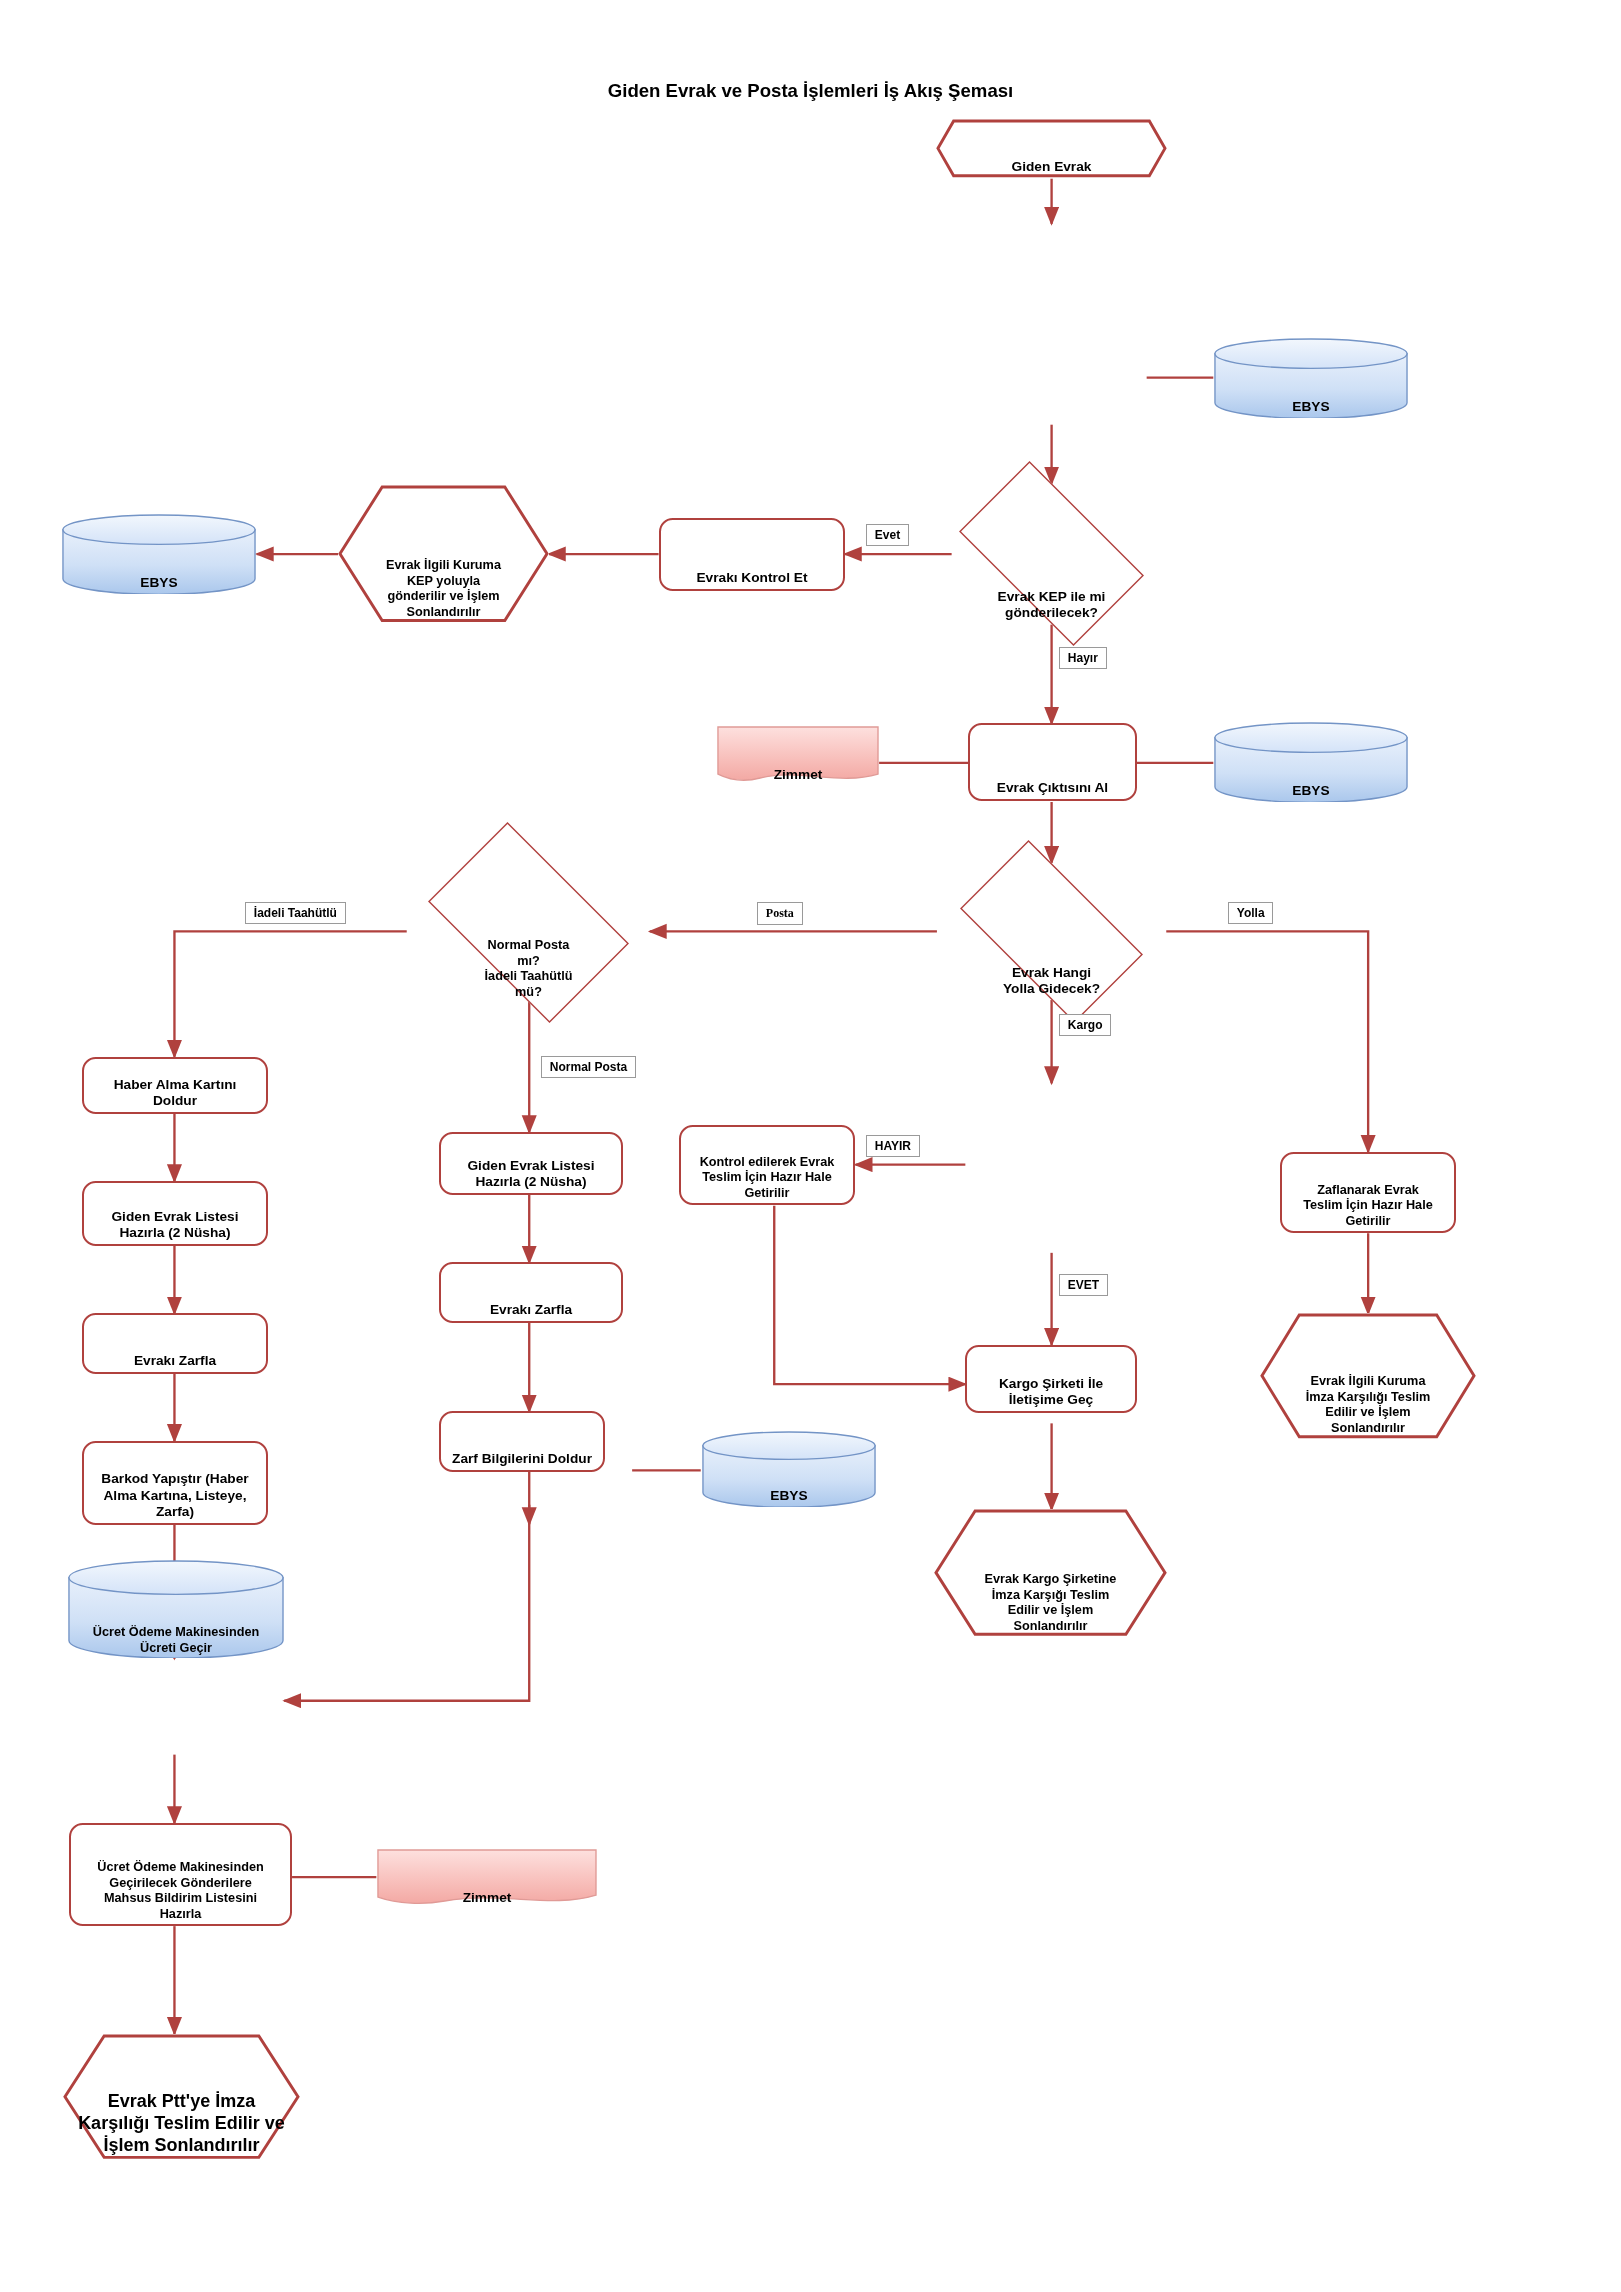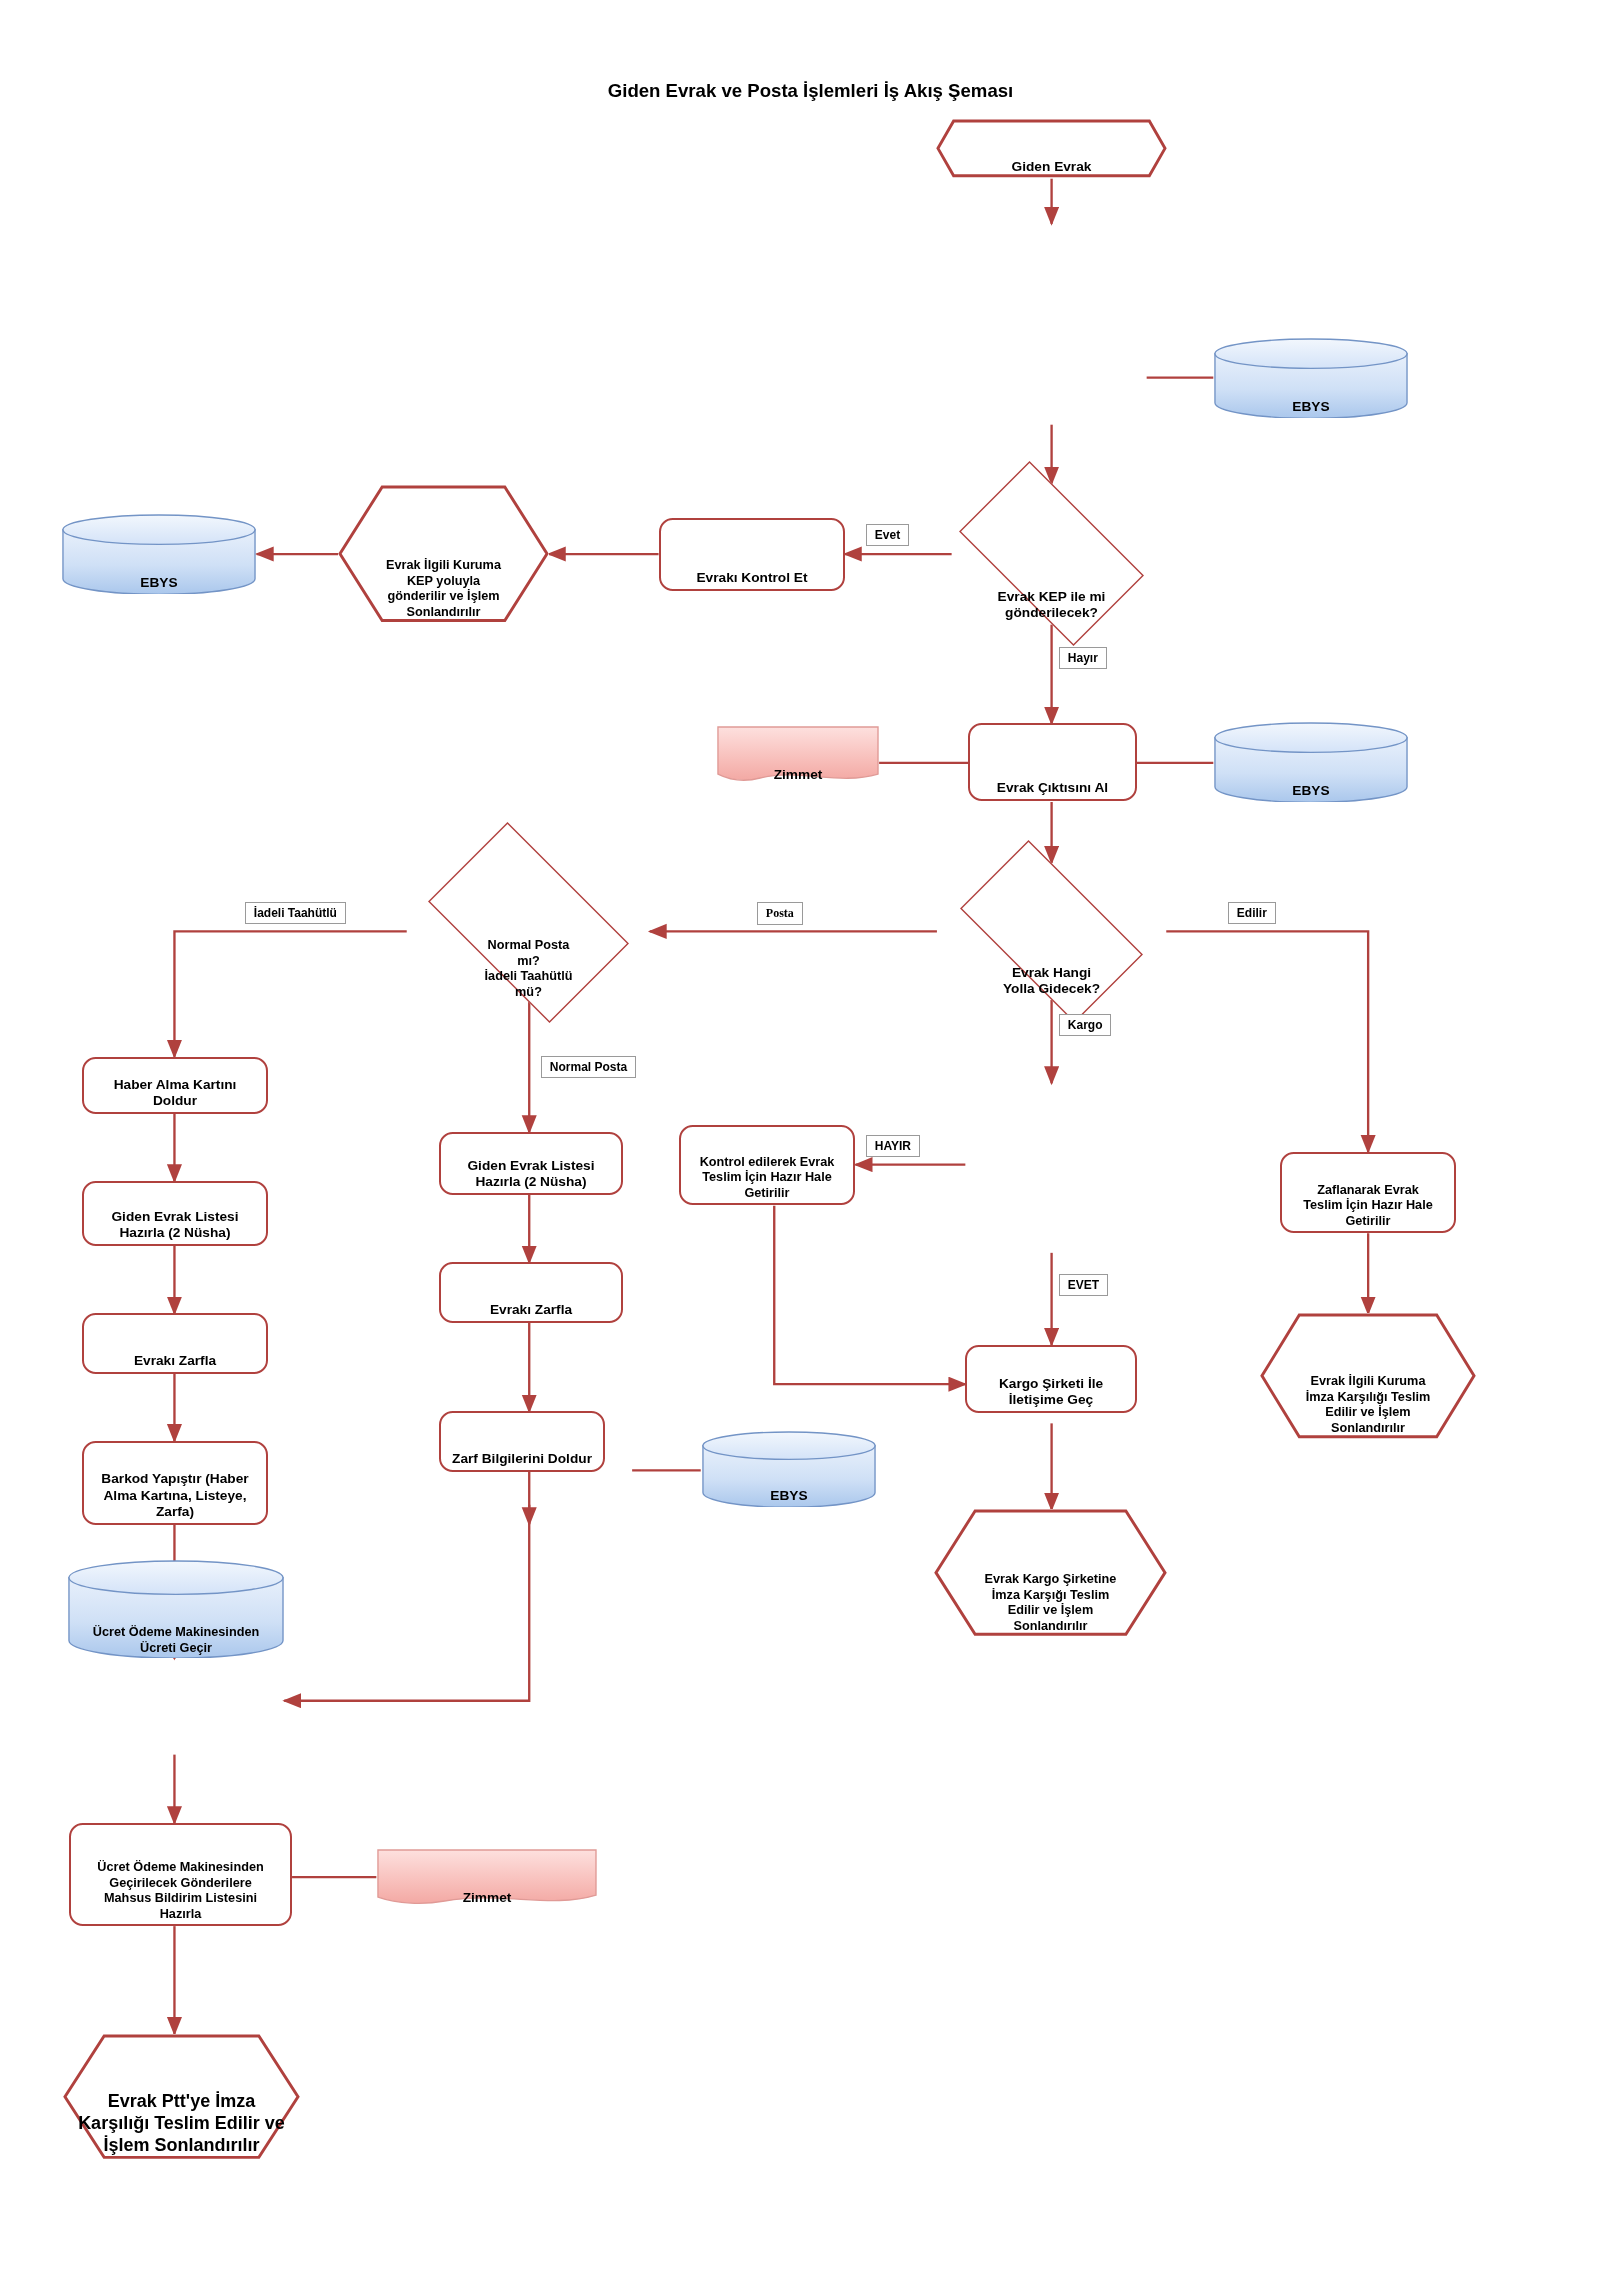--- a/index.html
+++ b/index.html
@@ -299,21 +299,21 @@
     <span class="label">EBYS</span>
   </div>
 
   <div class="node decision" style="left:937px; top:863px; width:229px; height:137px;">
     <div class="diamond-bg"></div>
     <span class="label">Evrak Hangi
 Yolla Gidecek?</span>
   </div>
 
   <div class="edge-label" style="left:757px; top:902px;font-family:Liberation Serif, serif;">Posta</div>
-  <div class="edge-label" style="left:1228px; top:902px;">Edilir</div>
+  <div class="edge-label" style="left:1228px; top:902px;">Yolla</div>
   <div class="edge-label" style="left:1059px; top:1014px;">Kargo</div>
 
   <div class="node decision" style="left:407px; top:843px; width:243px; height:159px; font-size:12.7px;">
     <div class="diamond-bg"></div>
     <span class="label">Normal Posta
 mı?
 İadeli Taahütlü
 mü?</span>
   </div>
 

